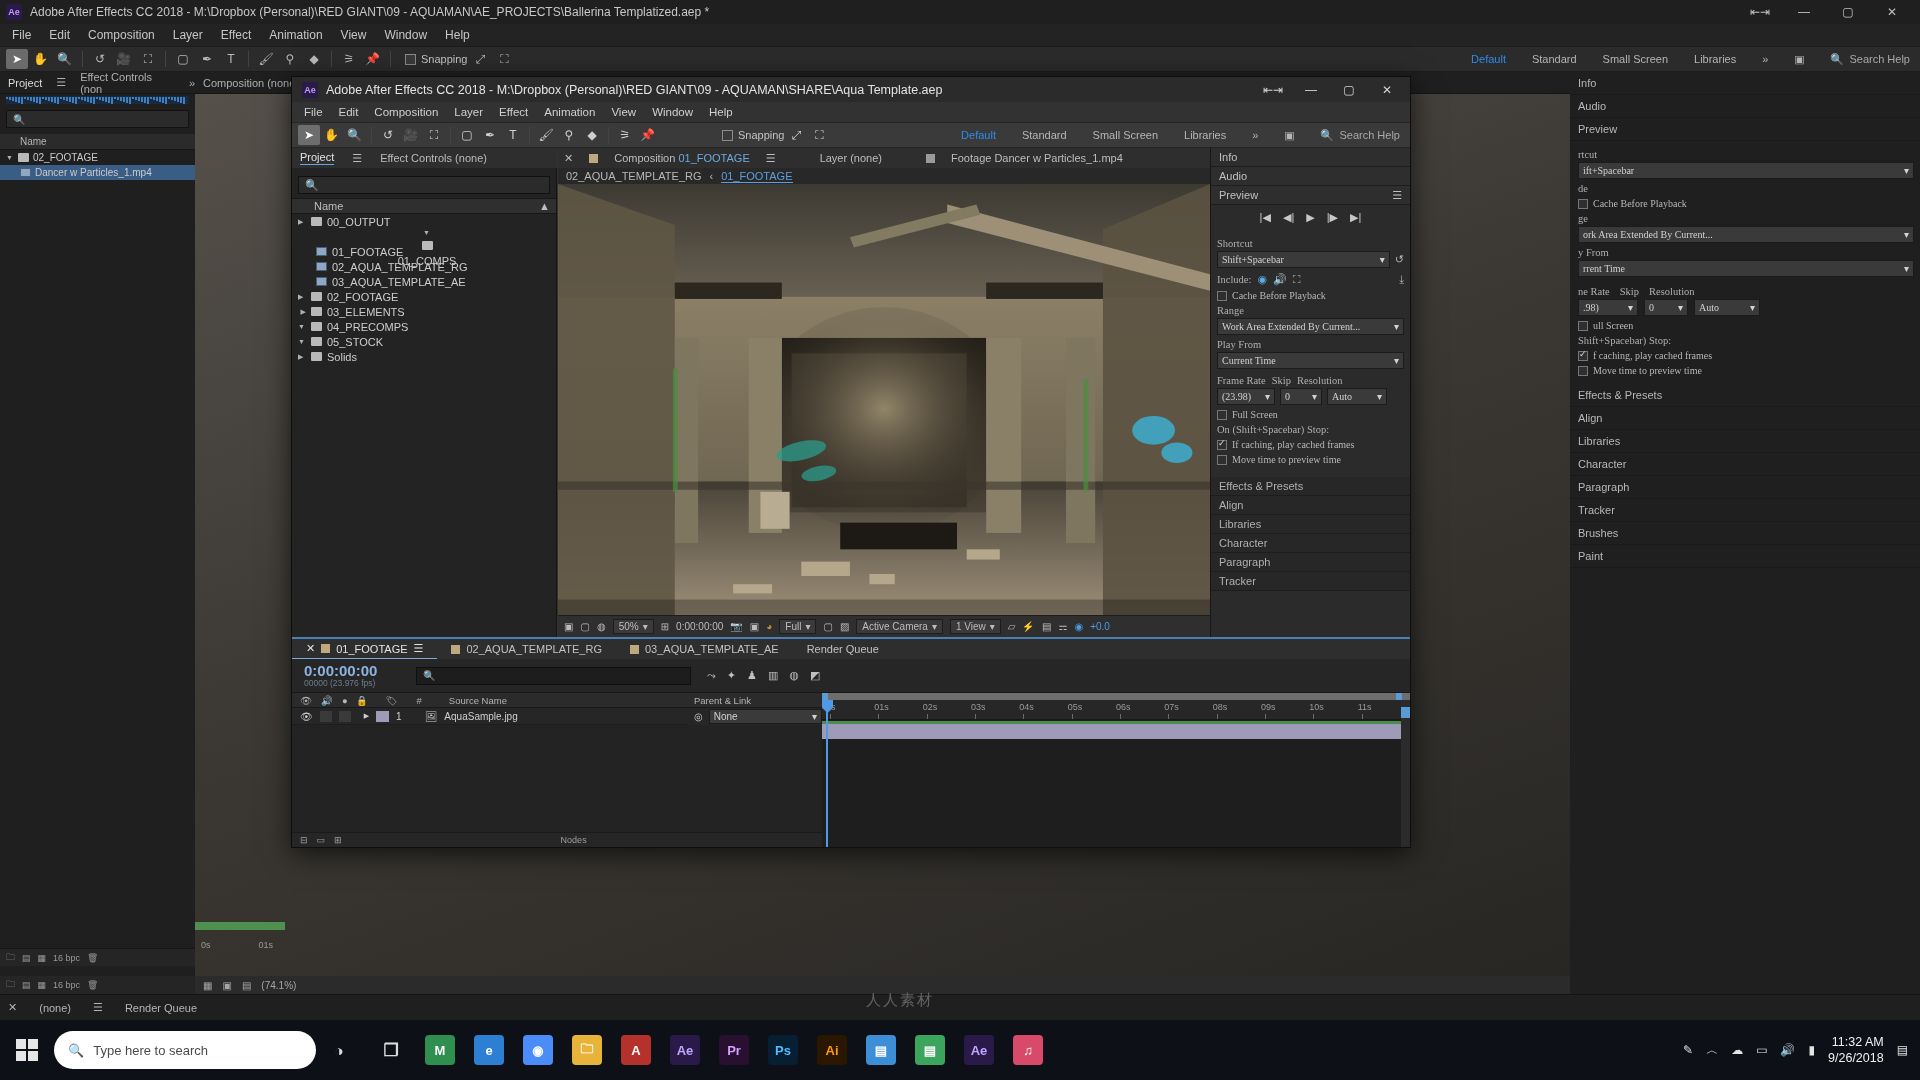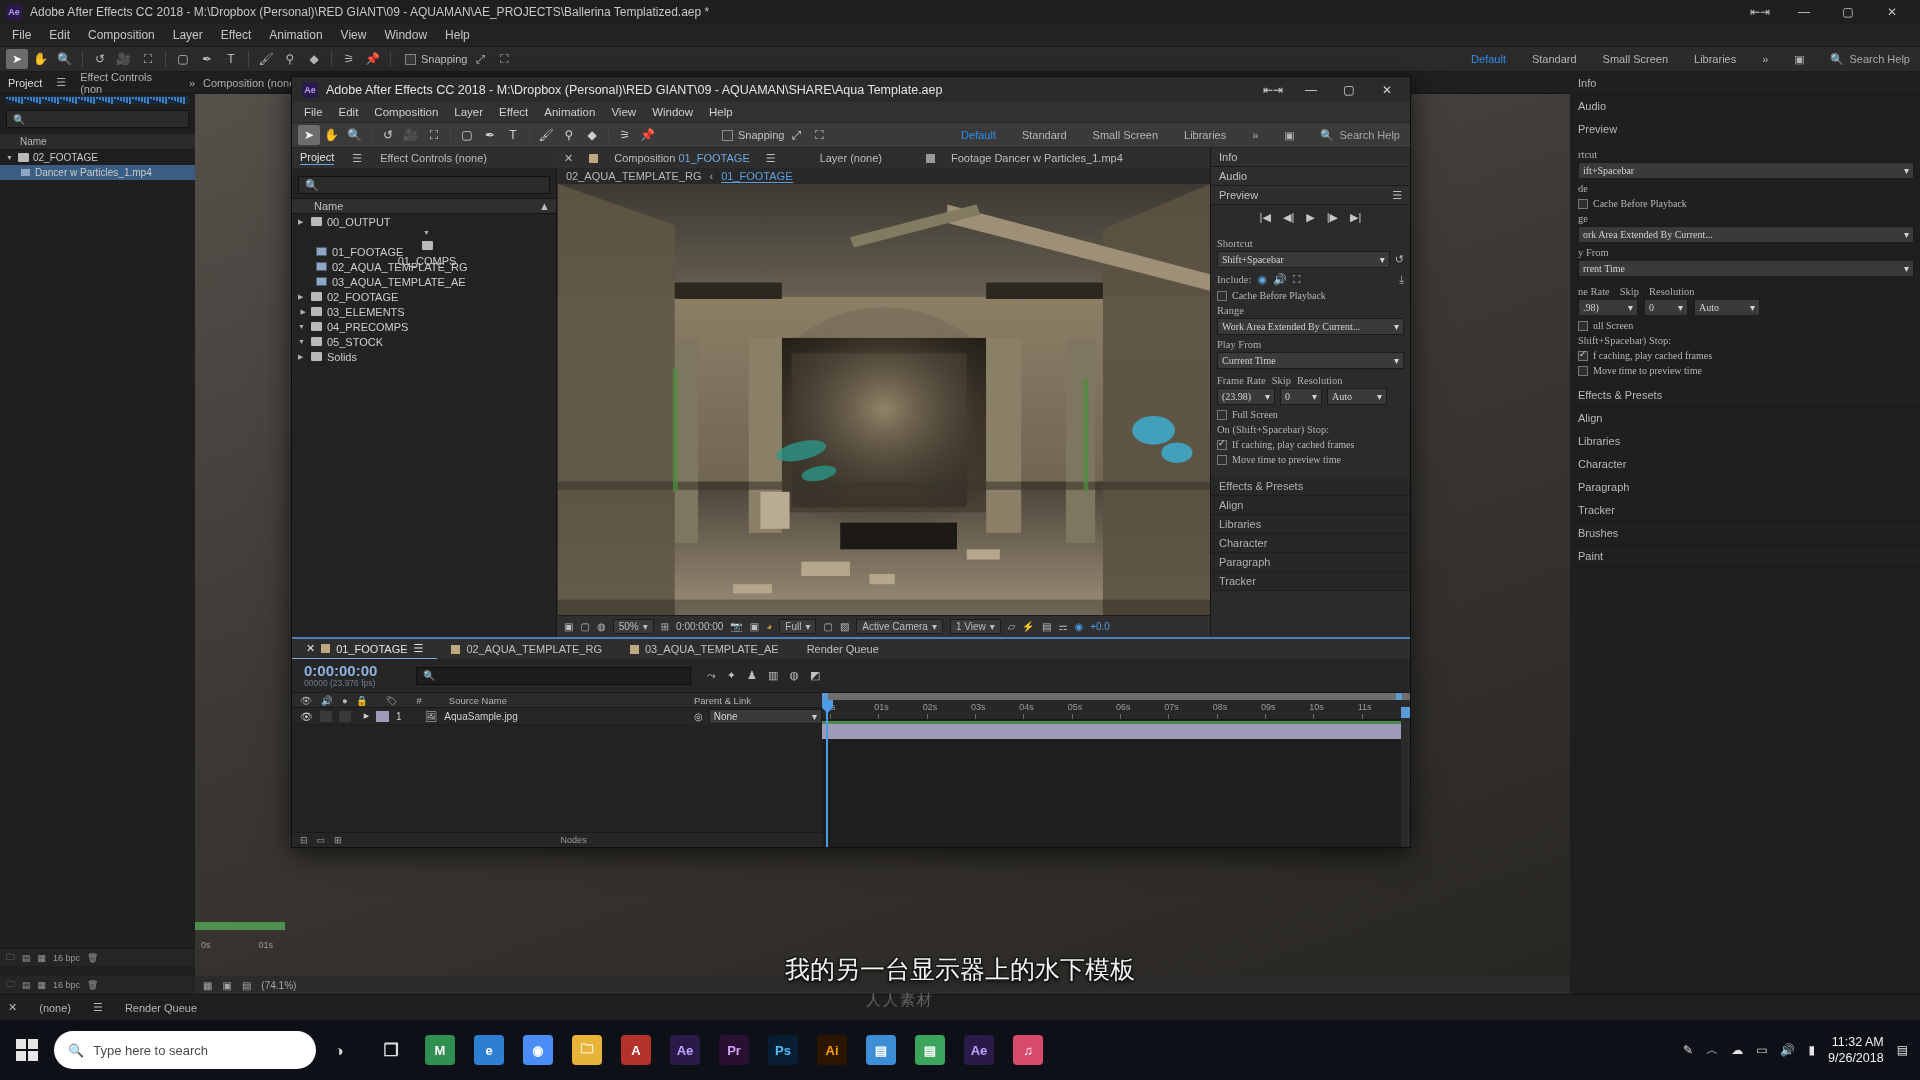--- a/index.html
+++ b/index.html
@@ -983,21 +983,20 @@
           <span>⊟</span>
           <span>▭</span>
           <span>⊞</span>
           <span style="margin-left:210px">Nodes</span>
         </div>
       </div>
     </div>
   </div>
 
   <div class="subs">
-    <div class="sub-zh">我的另一台显示器上的水下模板</div>
   </div>
   <div class="watermark">人人素材</div>
 
   <div class="taskbar">
     <div class="tb-start">
       <div class="win-logo">
         <i></i>
           <i></i>
           <i></i>
           <i></i>

